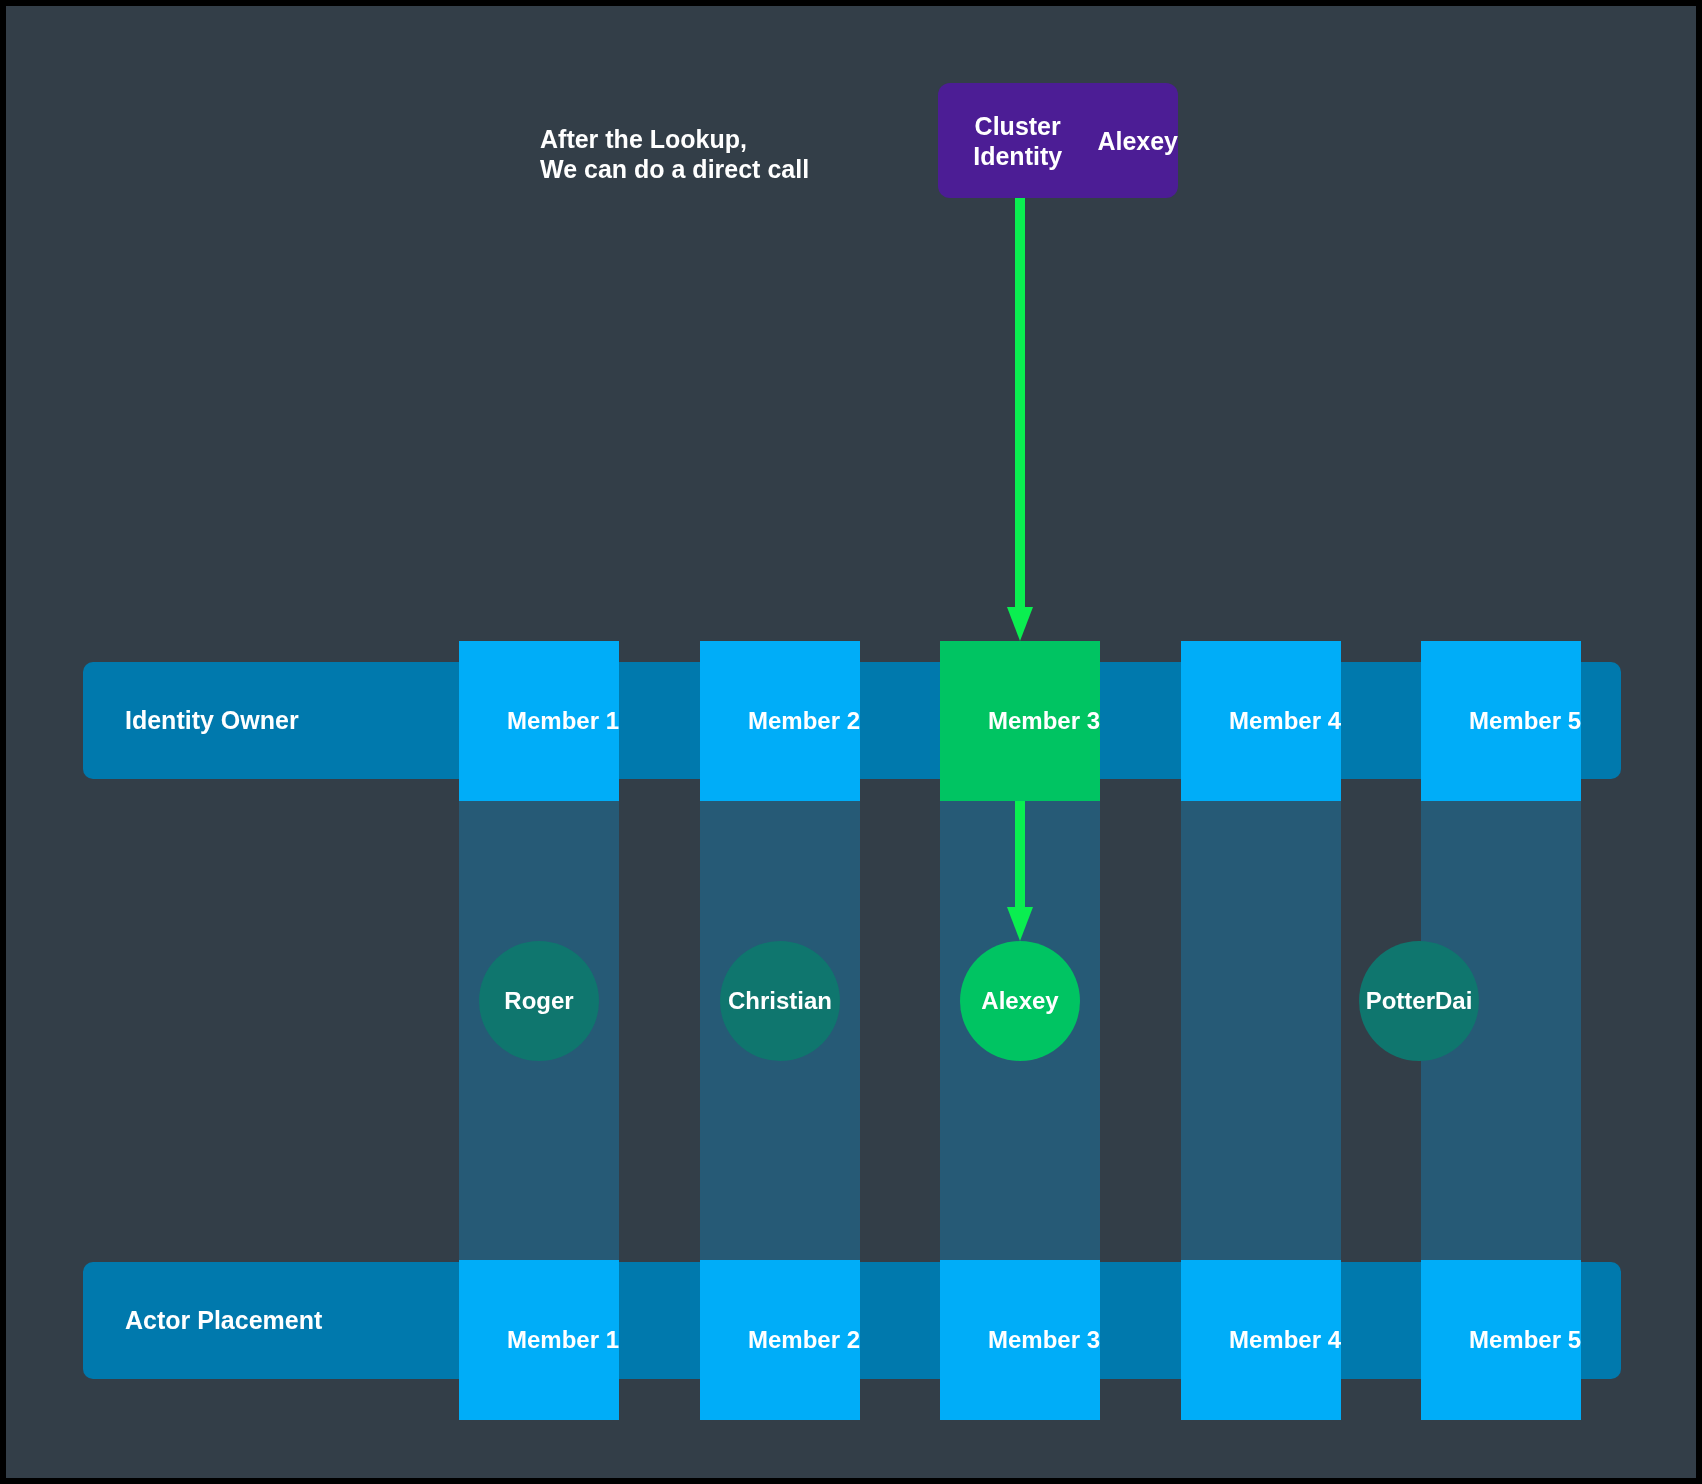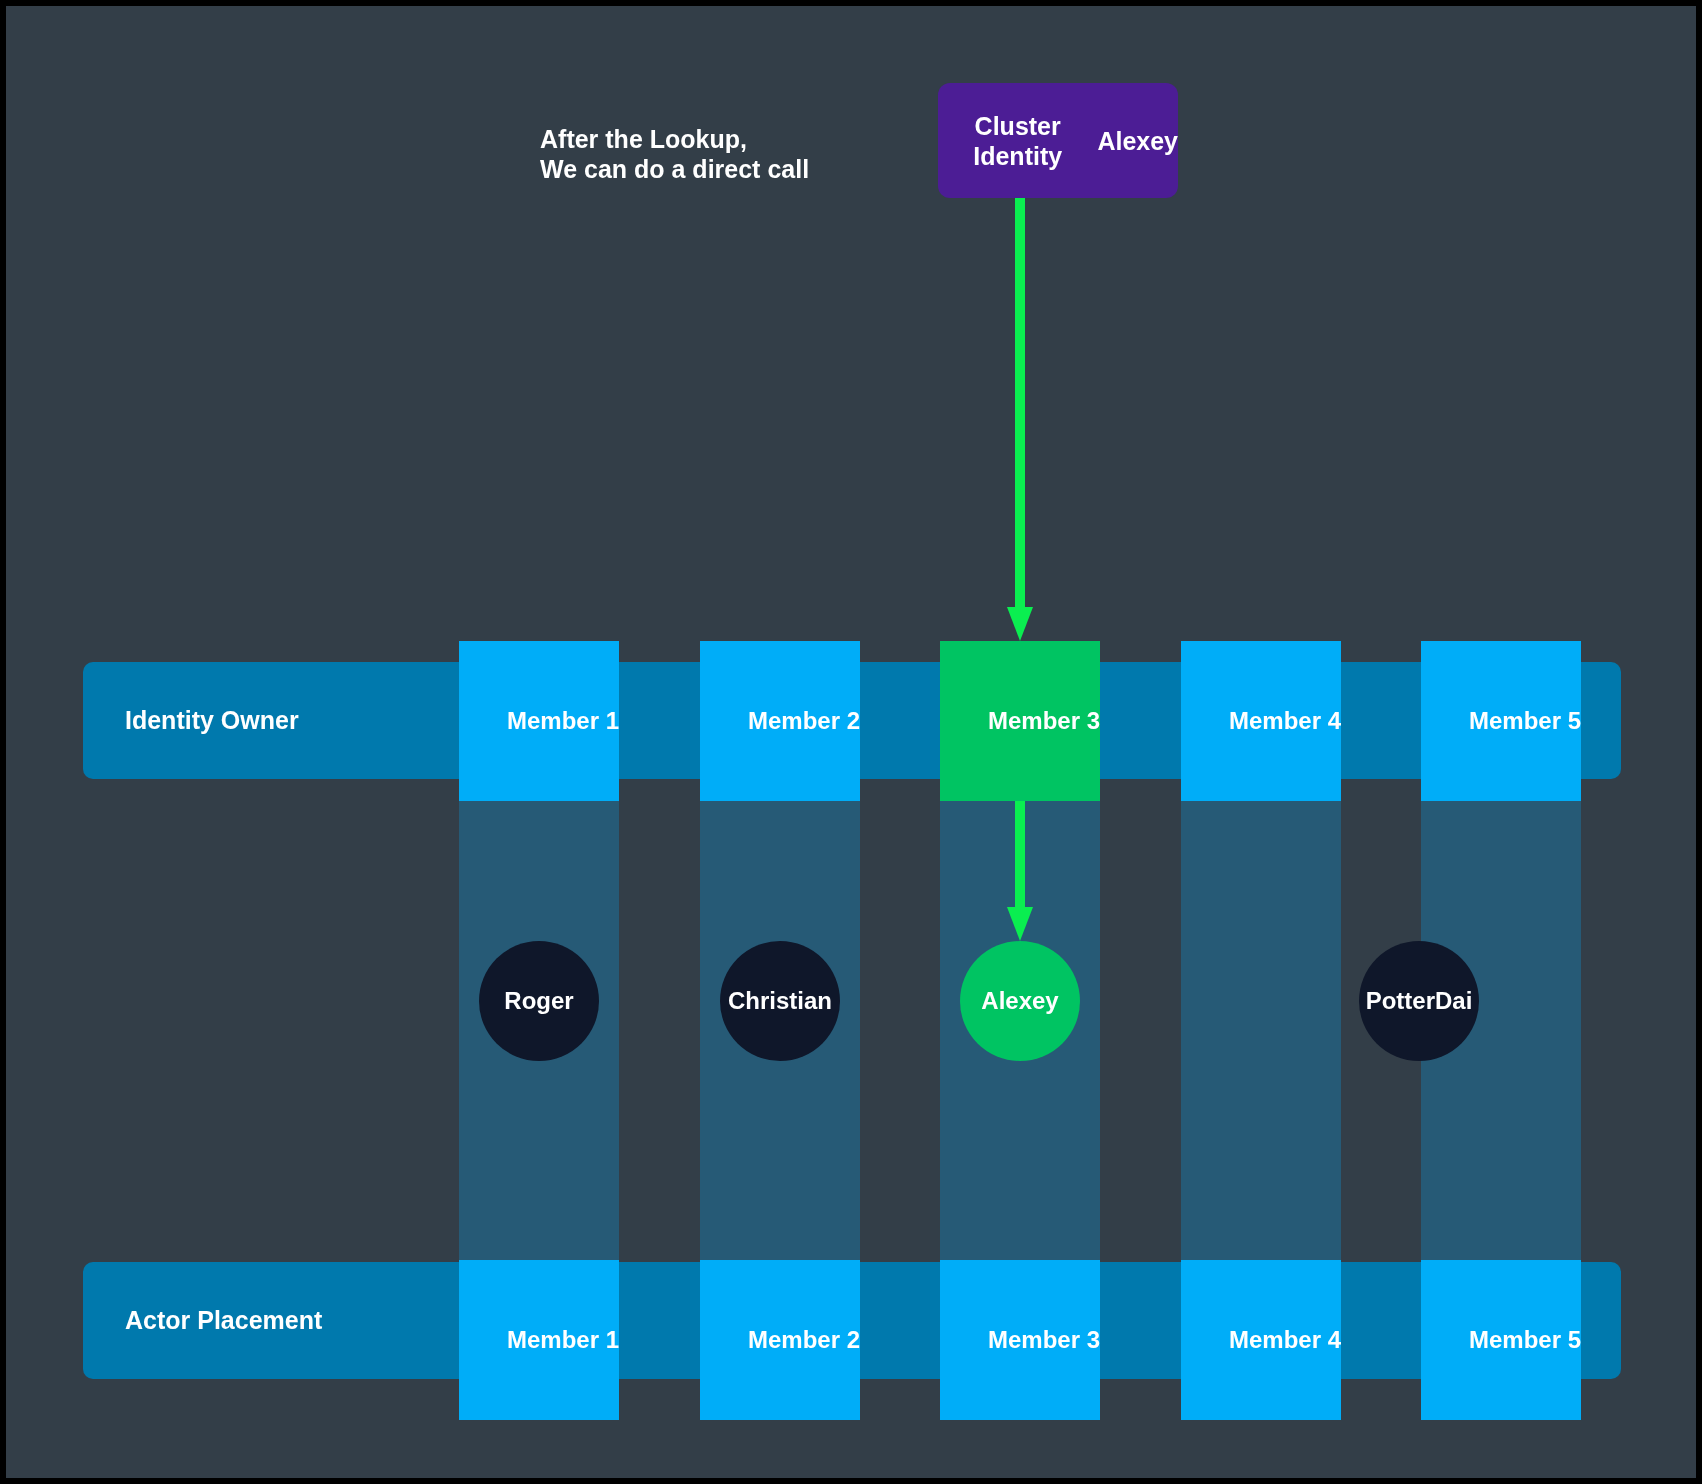--- a/index.html
+++ b/index.html
@@ -77,21 +77,21 @@
   .mbox.row-top { top: 641px; }
   .mbox.row-bottom { top: 1260px; }
   .mbox.green { background: #00C462; }
   .c0 { left: 459px; } .c1 { left: 700px; } .c2 { left: 940px; }
   .c3 { left: 1181px; } .c4 { left: 1421px; }
   
   .actor-circle {
     position: absolute;
     width: 120px; height: 120px;
     border-radius: 50%;
-    background: #0f172a;
+    background: #0f766e;
     display: flex; align-items: center; justify-content: center;
     font-size: 24px; white-space: nowrap;
     z-index: 4;
   }
   .actor-circle.green { background: #00C462; }
   
   .arrow-stem {
     position: absolute;
     width: 10px;
     background: #0AEE50;

